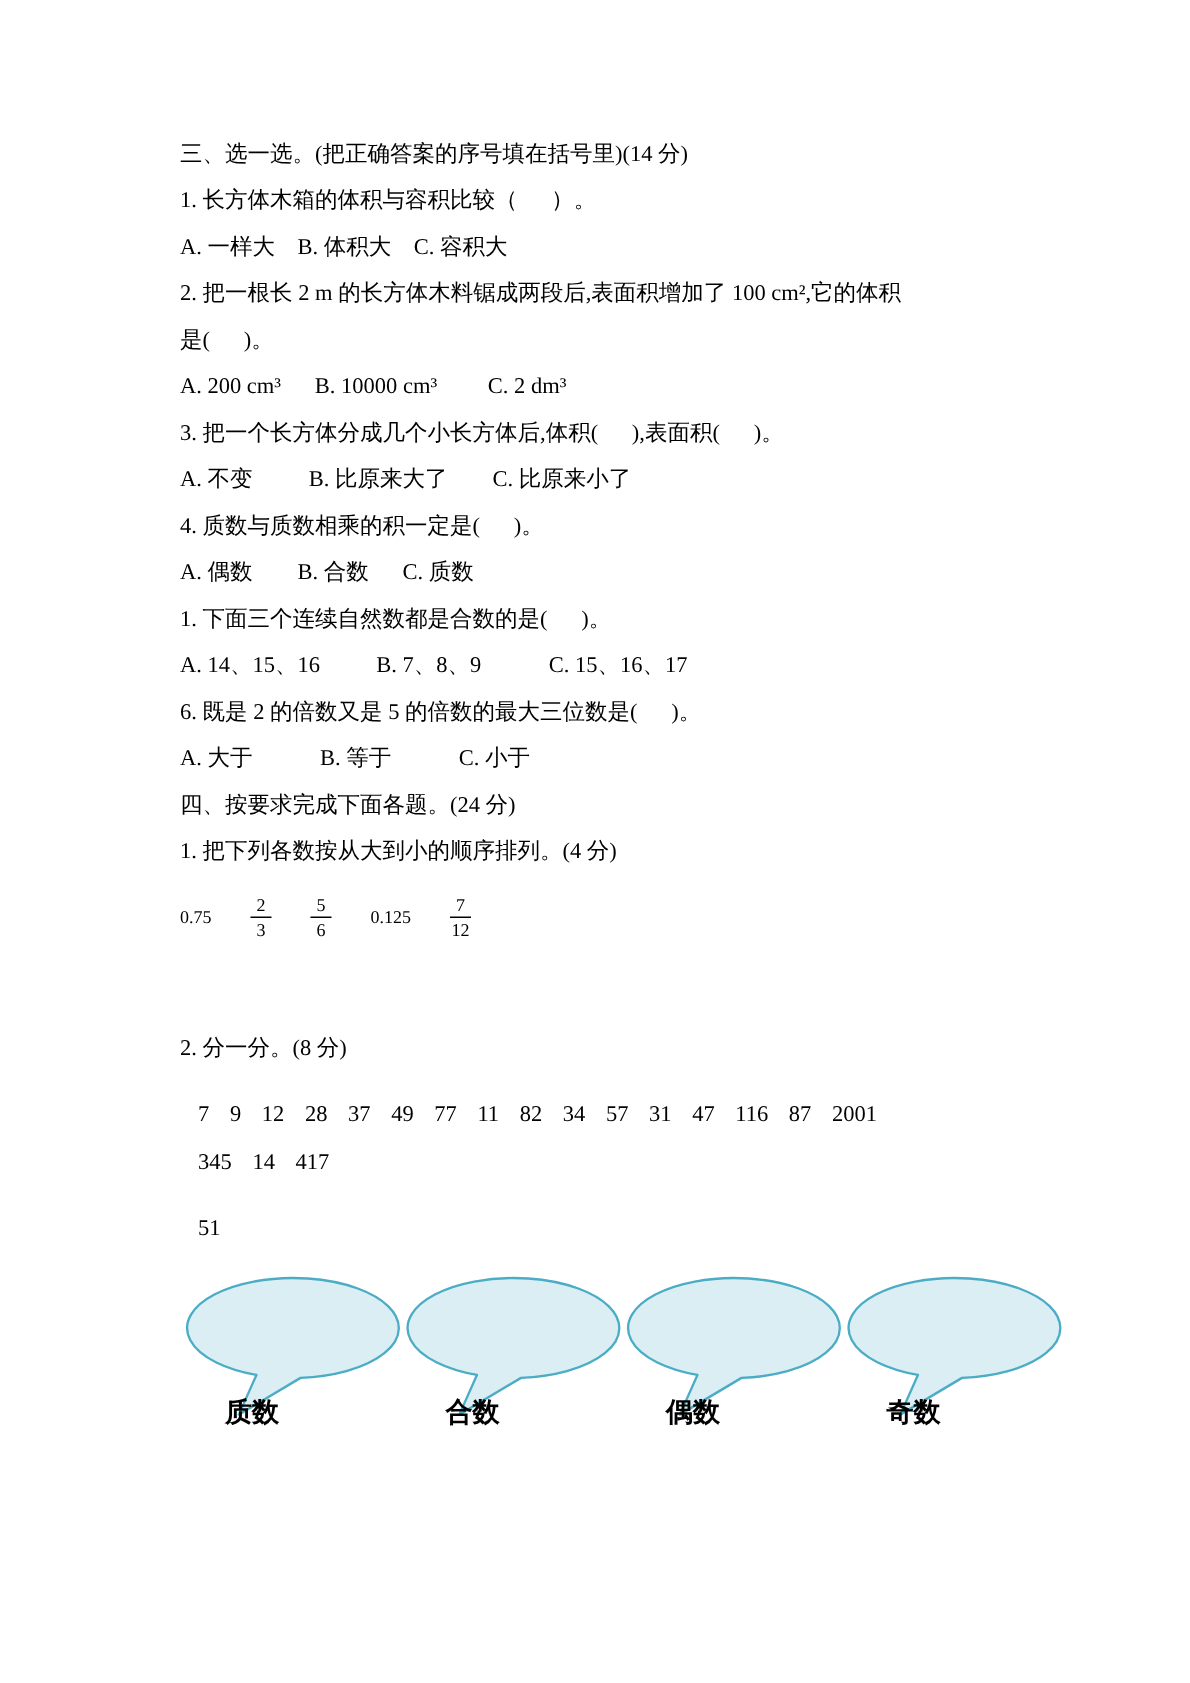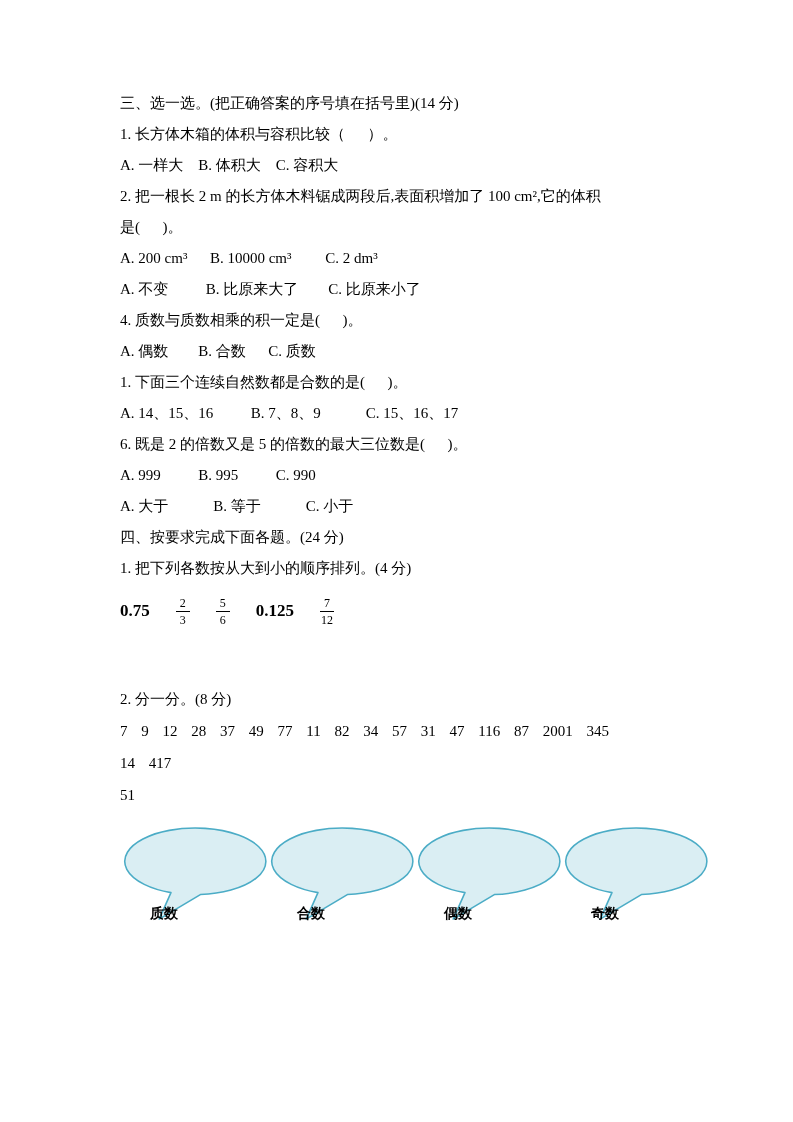--- a/index.html
+++ b/index.html
@@ -27,91 +27,90 @@
     line-height: 31px;
     white-space: pre-wrap;
   }
   .sort-items {
     display: flex;
     align-items: center;
     height: 46px;
     margin-top: 4px;
   }
   .sort-items .plain {
-    font-size: 17px;
+    font-size: 12px;
     margin-right: 26px;
-    font-weight: bold;
   }
   .frac {
     display: inline-block;
     text-align: center;
     font-size: 12px;
     line-height: 14px;
     vertical-align: middle;
     margin-right: 26px;
   }
   .frac .num {
     display: block;
     border-bottom: 1px solid #000;
     padding: 0 4px 1px 4px;
   }
   .frac .den {
     display: block;
     padding-top: 1px;
   }
   .q2-stem { margin-top: 50px; }
   .numbers {
-    margin: 0;
+    margin: 12px;
     line-height: 32px;
     word-spacing: 10px;
     white-space: pre-wrap;
   }
   .bubble-row {
     display: flex;
     margin-top: 14px;
   }
   .bubble-col {
     width: 147px;
     display: flex;
     flex-direction: column;
   }
   .bubble-col svg {
     display: block;
   }
   .bubble-label {
     margin-top: -18px;
     padding-left: 30px;
     font-weight: bold;
-    font-size: 14px;
+    font-size: 18px;
     font-family: "Liberation Sans", "DejaVu Sans", sans-serif;
   }
 </style>
 </head>
 <body>
 
 <div class="page">
 
   <p class="line">三、选一选。(把正确答案的序号填在括号里)(14 分)</p>
 
   <p class="line">1. 长方体木箱的体积与容积比较（      ）。</p>
   <p class="line">A. 一样大    B. 体积大    C. 容积大</p>
 
   <p class="line">2. 把一根长 2 m 的长方体木料锯成两段后,表面积增加了 100 cm²,它的体积是(      )。</p>
   <p class="line">A. 200 cm³      B. 10000 cm³         C. 2 dm³</p>
 
+  <p class="line">3. 把一个长方体分成几个小长方体后,体积(      ),表面积(      )。</p>
   <p class="line">A. 不变          B. 比原来大了        C. 比原来小了</p>
 
   <p class="line">4. 质数与质数相乘的积一定是(      )。</p>
   <p class="line">A. 偶数        B. 合数      C. 质数</p>
 
   <p class="line">1. 下面三个连续自然数都是合数的是(      )。</p>
   <p class="line">A. 14、15、16          B. 7、8、9            C. 15、16、17</p>
 
   <p class="line">6. 既是 2 的倍数又是 5 的倍数的最大三位数是(      )。</p>
-  <p class="line">A. 999          B. 995          C. 990</p>
 
   <p class="line">A. 大于            B. 等于            C. 小于</p>
 
   <p class="line">四、按要求完成下面各题。(24 分)</p>
 
   <p class="line">1. 把下列各数按从大到小的顺序排列。(4 分)</p>
 
   <div class="sort-items">
     <span class="plain">0.75</span>
     <span class="frac">

